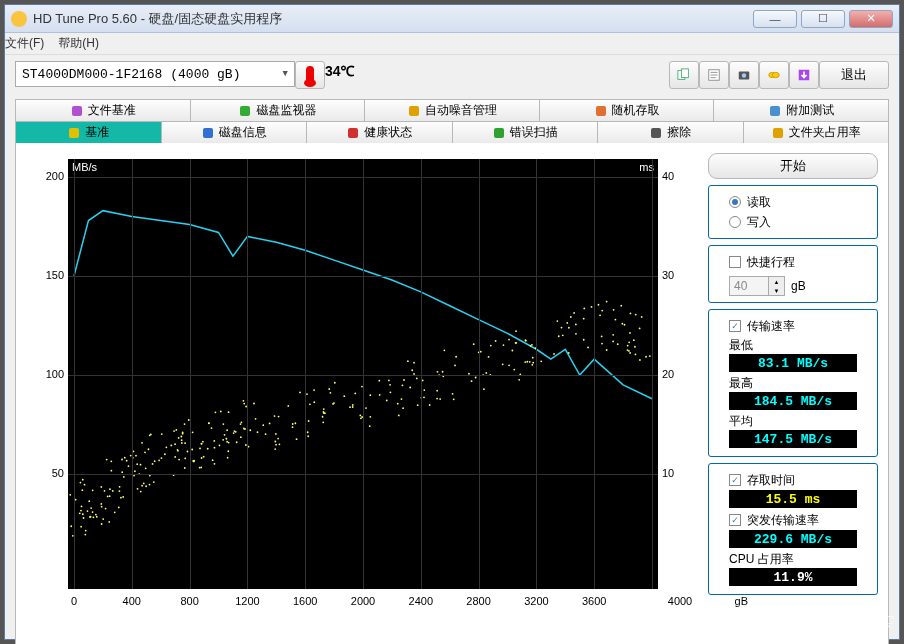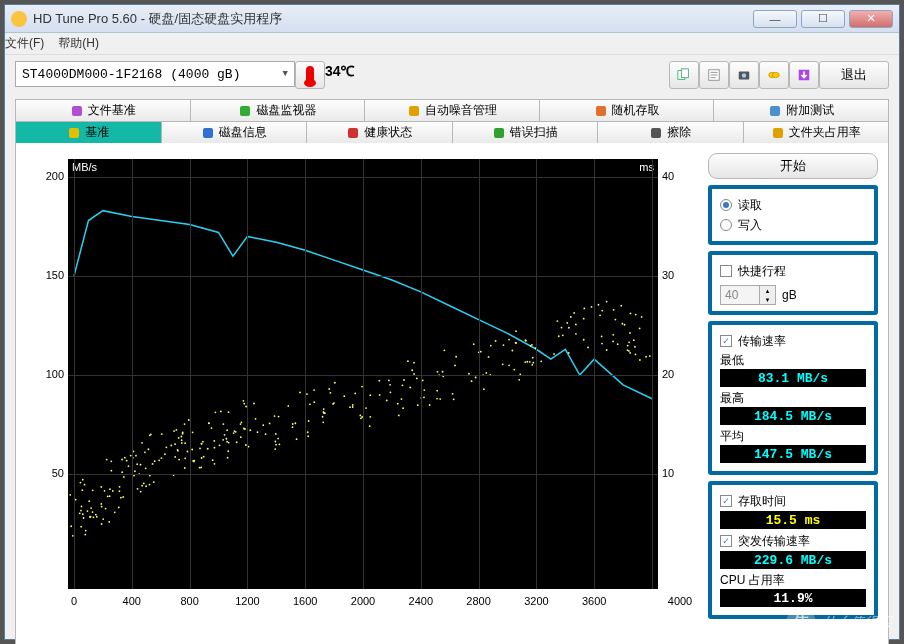--- a/index.html
+++ b/index.html
@@ -35,21 +35,21 @@
 .ylabel-r { position: absolute; right: -28px; width: 24px; text-align: left; font-size: 11px; }
 .xlabel { position: absolute; bottom: -18px; font-size: 11px; transform: translateX(-50%); }
 .unit-l { position: absolute; left: 4px; top: 2px; color: #fff; font-size: 11px; }
 .unit-r { position: absolute; right: 4px; top: 2px; color: #fff; font-size: 11px; }
 .unit-x { position: absolute; right: -50px; bottom: -18px; font-size: 11px; }
 .gridline-h { position: absolute; left: 0; right: 0; height: 1px; background: #333; }
 .gridline-v { position: absolute; top: 0; bottom: 0; width: 1px; background: #333; }
 svg.plot { position: absolute; inset: 0; width: 100%; height: 100%; }
 .side { width: 170px; display: flex; flex-direction: column; gap: 6px; }
 .start-btn { height: 26px; background: linear-gradient(#fdfdfd, #e6e6e6); border: 1px solid #b8b8b8; border-radius: 9px; display: flex; align-items: center; justify-content: center; font-size: 13px; }
-.group { border: 4px solid #0369a1; border-radius: 3px; padding: 6px 8px; }
+.group { border: 1px solid #0369a1; border-radius: 3px; padding: 6px 20px; }
 .radio-row, .chk-row { display: flex; align-items: center; gap: 6px; height: 20px; }
 .radio { width: 12px; height: 12px; border: 1px solid #888; border-radius: 50%; display: flex; align-items: center; justify-content: center; }
 .radio.on::after { content: ""; width: 6px; height: 6px; background: #3a78c4; border-radius: 50%; }
 .chk { width: 12px; height: 12px; border: 1px solid #888; background: #fff; display: flex; align-items: center; justify-content: center; font-size: 9px; color: #3a78c4; }
 .spin-row { display: flex; align-items: center; gap: 6px; margin-top: 4px; }
 .spin { width: 56px; height: 20px; border: 1px solid #aaa; background: #f4f4f4; display: flex; }
 .spin-val { flex: 1; display: flex; align-items: center; padding: 0 4px; color: #888; }
 .spin-btns { width: 16px; display: flex; flex-direction: column; border-left: 1px solid #aaa; }
 .spin-btns div { flex: 1; display: flex; align-items: center; justify-content: center; font-size: 6px; background: #eee; }
 .stat-lbl { font-size: 12px; height: 18px; display: flex; align-items: center; }

